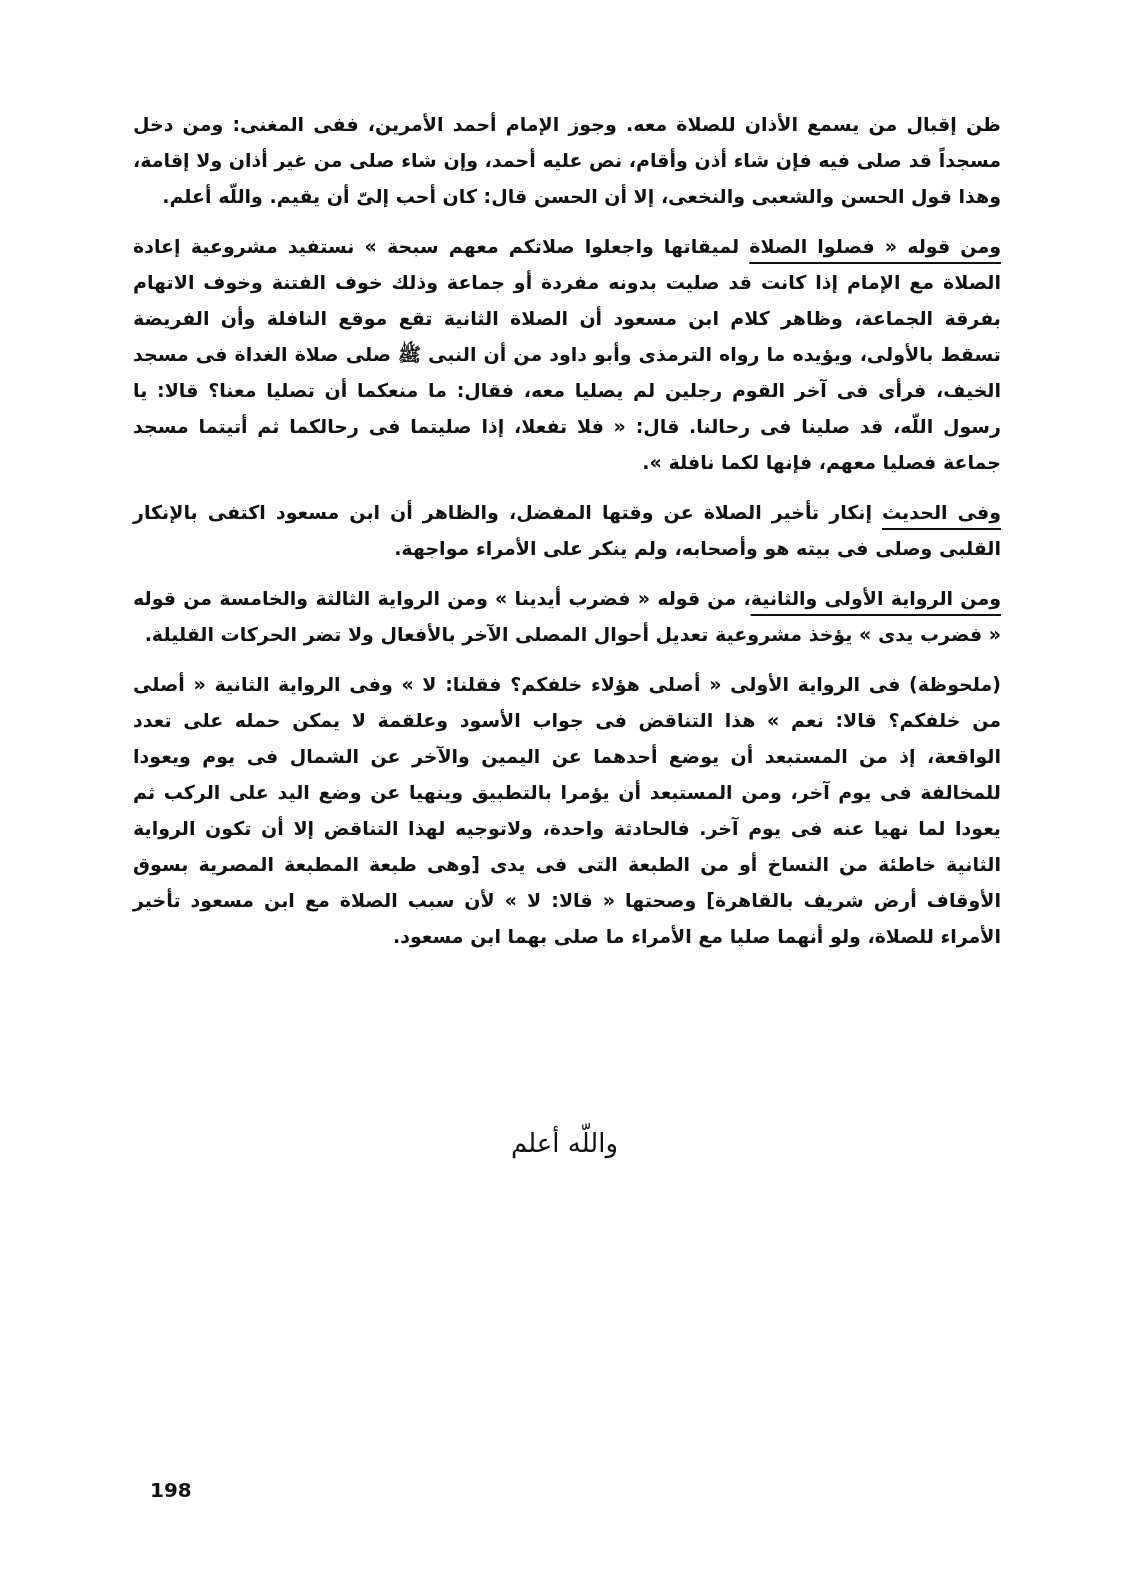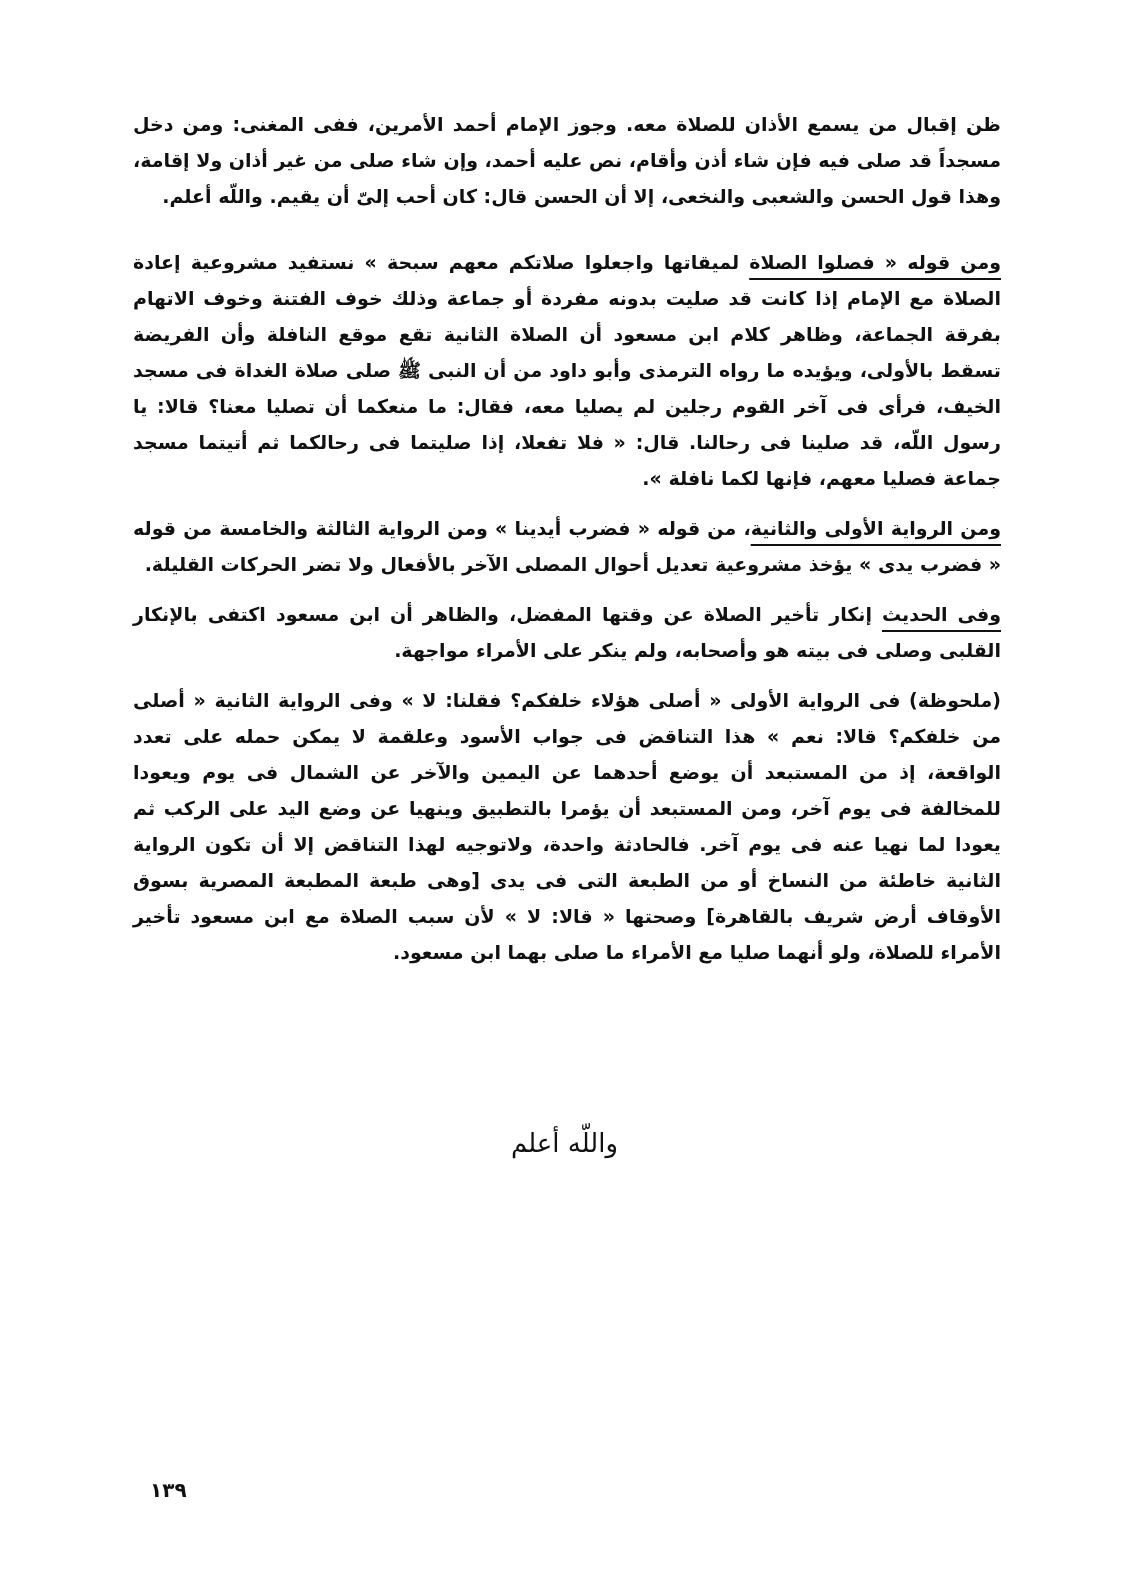--- a/index.html
+++ b/index.html
@@ -23,21 +23,21 @@
     direction: rtl;
     text-align: justify;
     text-align-last: right;
     font-size: 19px;
     line-height: 36px;
     font-weight: bold;
   }
   .para {
     margin: 0 0 14px 0;
   }
-  .para.p1 { margin-bottom: 30px; }
+  .para.p1 { margin-bottom: 14px; }
   .ul {
     text-decoration: underline;
     text-underline-offset: 9px;
     text-decoration-thickness: 1.5px;
   }
   .closing {
     position: absolute;
     left: 0;
     width: 1129px;
     top: 1128px;
@@ -61,25 +61,25 @@
 <body>
 
 <div class="page-body">
   <p class="para p1">
     <span>ظن إقبال من يسمع الأذان للصلاة معه. وجوز الإمام أحمد الأمرين، ففى المغنى: ومن دخل مسجداً قد صلى فيه فإن شاء أذن وأقام، نص عليه أحمد، وإن شاء صلى من غير أذان ولا إقامة، وهذا قول الحسن والشعبى والنخعى، إلا أن الحسن قال: كان أحب إلىّ أن يقيم. واللّه أعلم.</span>
   </p>
   <p class="para">
     <span class="ul">ومن قوله « فصلوا الصلاة</span><span> لميقاتها واجعلوا صلاتكم معهم سبحة » نستفيد مشروعية إعادة الصلاة مع الإمام إذا كانت قد صليت بدونه مفردة أو جماعة وذلك خوف الفتنة وخوف الاتهام بفرقة الجماعة، وظاهر كلام ابن مسعود أن الصلاة الثانية تقع موقع النافلة وأن الفريضة تسقط بالأولى، ويؤيده ما رواه الترمذى وأبو داود من أن النبى ﷺ صلى صلاة الغداة فى مسجد الخيف، فرأى فى آخر القوم رجلين لم يصليا معه، فقال: ما منعكما أن تصليا معنا؟ قالا: يا رسول اللّه، قد صلينا فى رحالنا. قال: « فلا تفعلا، إذا صليتما فى رحالكما ثم أتيتما مسجد جماعة فصليا معهم، فإنها لكما نافلة ».</span>
   </p>
   <p class="para">
-    <span class="ul">ومن الرواية الأولى والثانية</span><span>، من قوله « فضرب أيدينا » ومن الرواية الثالثة والخامسة من قوله « فضرب يدى » يؤخذ مشروعية تعديل أحوال المصلى الآخر بالأفعال ولا تضر الحركات القليلة.</span>
+    <span class="ul">وفى الحديث</span><span> إنكار تأخير الصلاة عن وقتها المفضل، والظاهر أن ابن مسعود اكتفى بالإنكار القلبى وصلى فى بيته هو وأصحابه، ولم ينكر على الأمراء مواجهة.</span>
   </p>
   <p class="para">
-    <span class="ul">وفى الحديث</span><span> إنكار تأخير الصلاة عن وقتها المفضل، والظاهر أن ابن مسعود اكتفى بالإنكار القلبى وصلى فى بيته هو وأصحابه، ولم ينكر على الأمراء مواجهة.</span>
+    <span class="ul">ومن الرواية الأولى والثانية</span><span>، من قوله « فضرب أيدينا » ومن الرواية الثالثة والخامسة من قوله « فضرب يدى » يؤخذ مشروعية تعديل أحوال المصلى الآخر بالأفعال ولا تضر الحركات القليلة.</span>
   </p>
   <p class="para">
     <span>(ملحوظة) فى الرواية الأولى « أصلى هؤلاء خلفكم؟ فقلنا: لا » وفى الرواية الثانية « أصلى من خلفكم؟ قالا: نعم » هذا التناقض فى جواب الأسود وعلقمة لا يمكن حمله على تعدد الواقعة، إذ من المستبعد أن يوضع أحدهما عن اليمين والآخر عن الشمال فى يوم ويعودا للمخالفة فى يوم آخر، ومن المستبعد أن يؤمرا بالتطبيق وينهيا عن وضع اليد على الركب ثم يعودا لما نهيا عنه فى يوم آخر. فالحادثة واحدة، ولاتوجيه لهذا التناقض إلا أن تكون الرواية الثانية خاطئة من النساخ أو من الطبعة التى فى يدى [وهى طبعة المطبعة المصرية بسوق الأوقاف أرض شريف بالقاهرة] وصحتها « قالا: لا » لأن سبب الصلاة مع ابن مسعود تأخير الأمراء للصلاة، ولو أنهما صليا مع الأمراء ما صلى بهما ابن مسعود.</span>
   </p>
 </div>
 
 <div class="closing">واللّه أعلم</div>
 
-<div class="page-number">١٣٩</div>
+<div class="page-number">198</div>
 
 </body></html>

